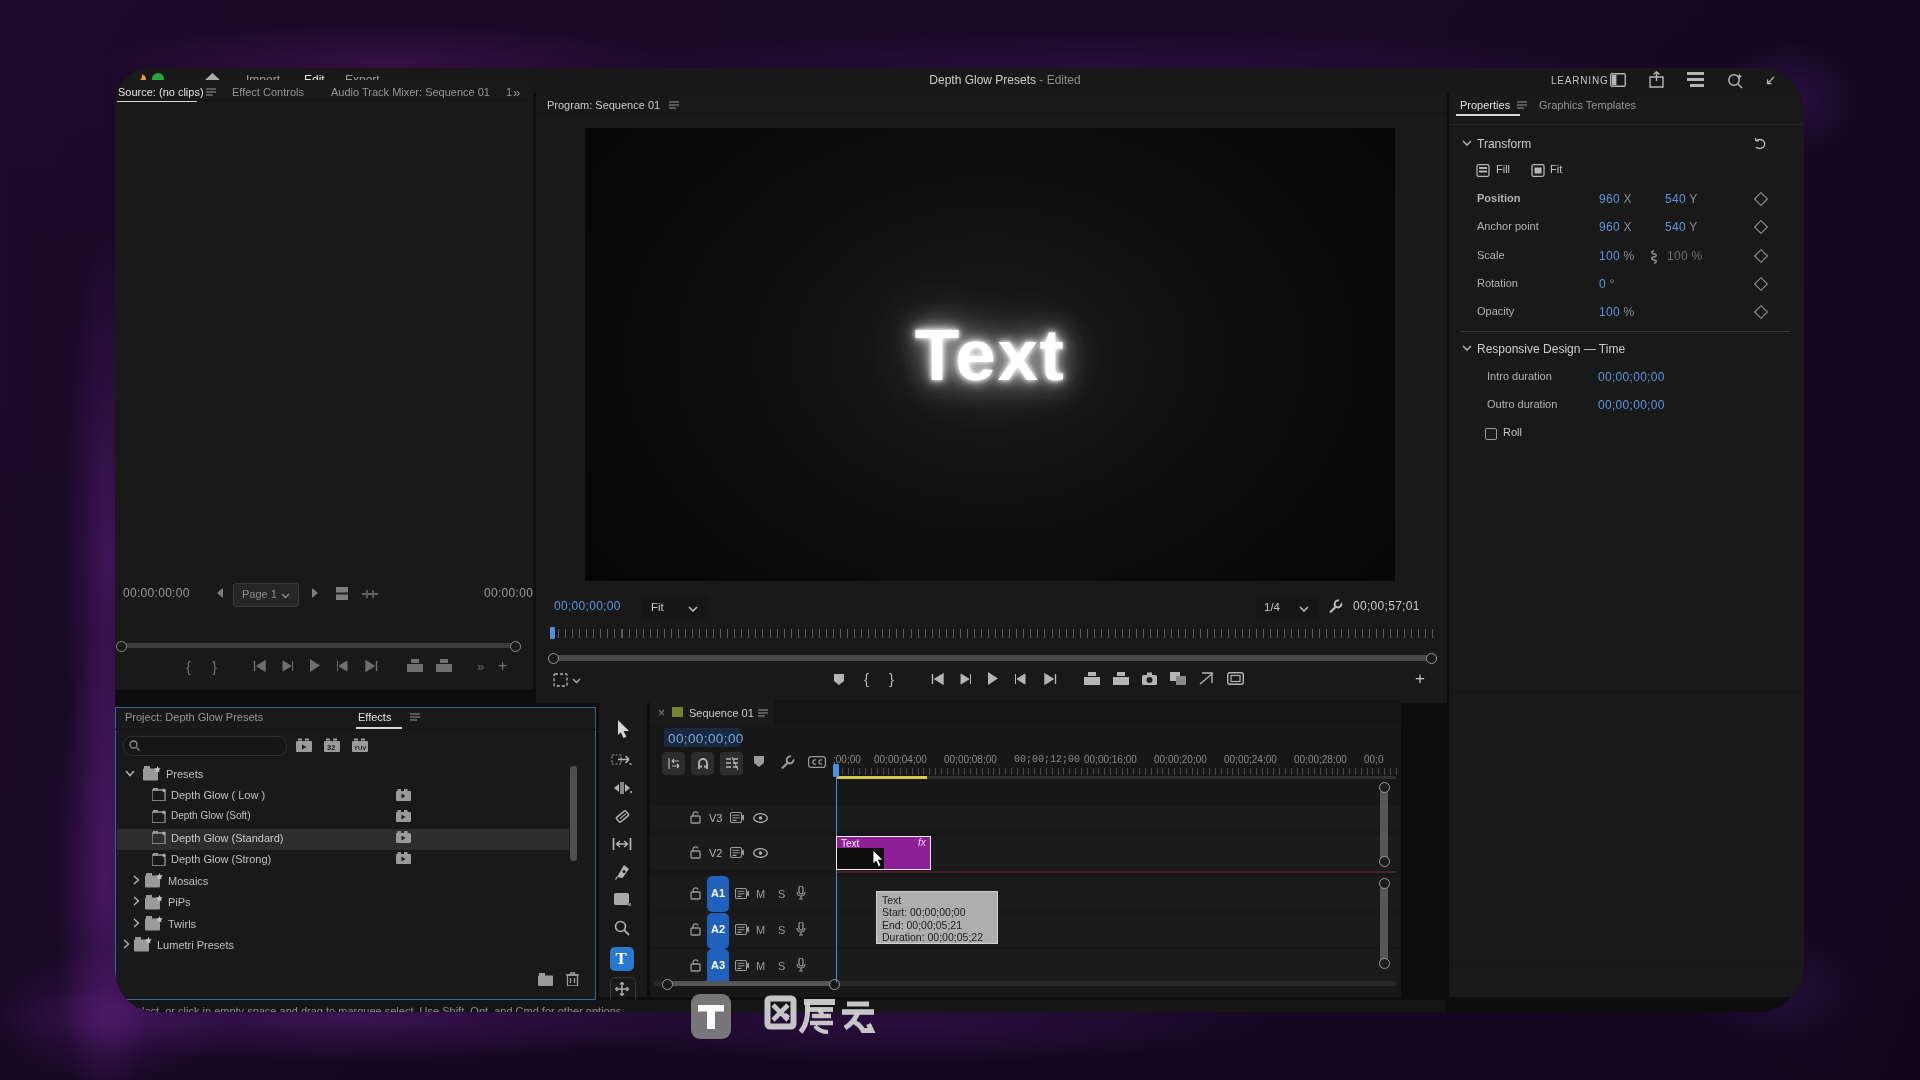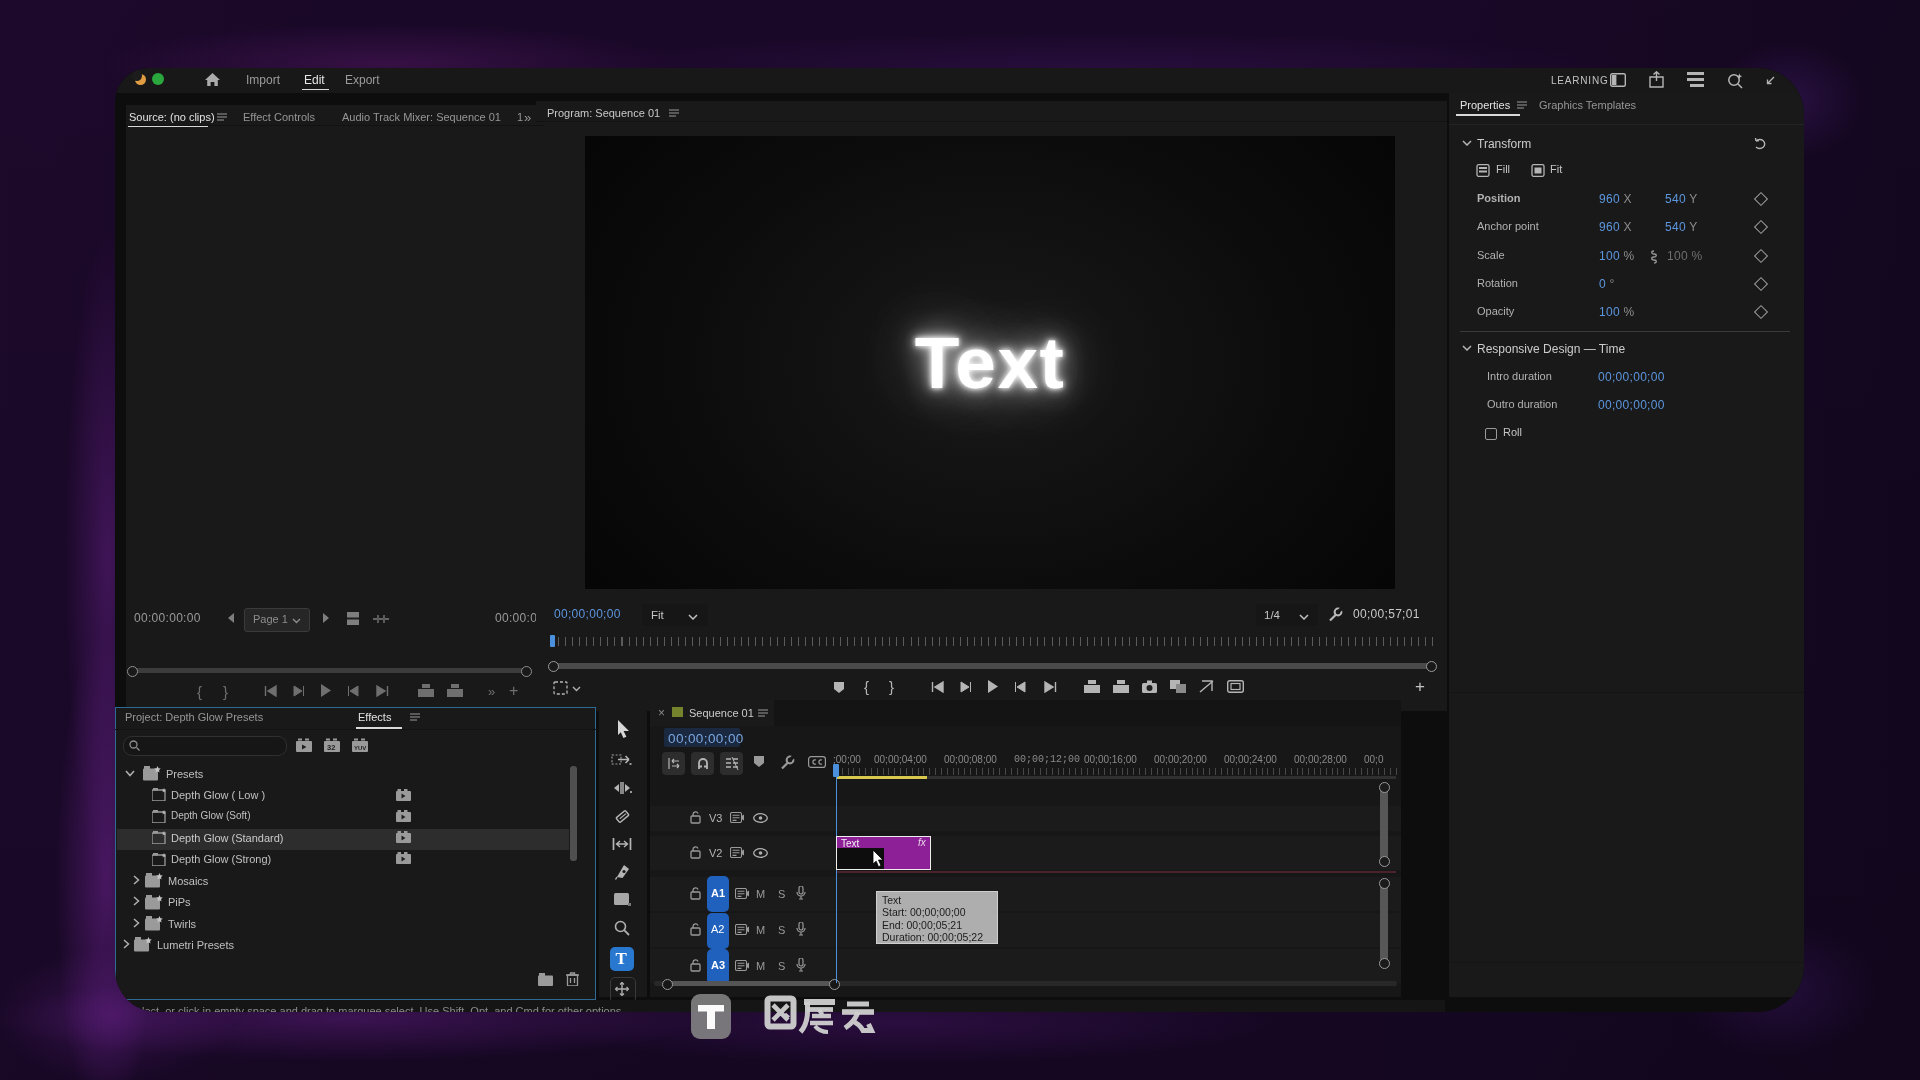--- a/index.html
+++ b/index.html
@@ -24,22 +24,22 @@
 .tabtxt{font-size:12px;color:#9b9b9b;}
 .tabtxt.on{color:#e6e6e6;}
 
 .p{background:#19191a;}
 .ph{font-size:11px;color:#969696;white-space:nowrap;}
 .ph.on{color:#e2e2e2;}
 .blue{color:#5c96dd;}
 .grey{color:#9a9a9a;}
 .tc{font-size:12px;letter-spacing:0.3px;} .tc.blue{color:#5c96dd;}
 
-#psrc{left:0;top:37px;width:418px;height:610px;margin-left:11px;}
-#pprog{left:421px;top:33px;width:911px;height:610px;}
+#psrc{left:0;top:12px;width:418px;height:610px;}
+#pprog{left:421px;top:25px;width:911px;height:610px;}
 #pprops{left:1334px;top:25px;width:355px;height:904px;background:#19191a;}
 #pfx{left:0;top:639px;width:481px;height:293px;background:#19191a;outline:1px solid #2f6a94;outline-offset:-1px;}
 #ptools{left:484px;top:632px;width:48px;height:297px;background:#19191a;}
 #ptl{left:535px;top:632px;width:751px;height:297px;background:#171718;}
 #pmet{left:1289px;top:632px;width:43px;height:297px;background:#161617;}
 #status{left:0;top:932px;width:1330px;height:12px;background:#151516;}
 
 #video{left:49px;top:35px;width:810px;height:453px;background:radial-gradient(560px 420px at 50% 50%,#191919 0%,#0c0c0c 55%,#040404 100%);}
 #gtext{left:0;top:185px;width:810px;text-align:center;font-size:73px;font-weight:bold;color:#ffffff;letter-spacing:1.5px;
 text-shadow:0 0 5px #fff,0 0 12px rgba(255,255,255,0.95),0 0 28px rgba(255,255,255,0.8),0 0 60px rgba(255,255,255,0.5),0 0 110px rgba(255,255,255,0.3),0 0 170px rgba(255,255,255,0.18);}
@@ -59,20 +59,21 @@
     <div class="a dot" style="left:20px;top:5.5px;width:11px;height:11px;background:#e09c41;"></div>
     <div class="a dot" style="left:17px;top:2px;width:10px;height:11px;background:#1c1c1c;"></div>
     <div class="a dot" style="left:37px;top:4.5px;width:12px;height:12px;background:#2aa83e;"></div>
     <svg class="a" style="left:89px;top:4px" width="17" height="16" viewBox="0 0 17 16">
         <path d="M8.5 1 L16 8 h-2.2 v6 h-3.4 v-4 h-3.8 v4 H3.2 V8 H1 Z" fill="#ababab"></path>
       </svg>
     <div class="a tabtxt" style="left:131px;top:5px;">Import</div>
     <div class="a tabtxt on" style="left:189px;top:5px;">Edit</div>
     <div class="a" style="left:187px;top:20.5px;width:27px;height:1.5px;background:#dcdcdc;"></div>
     <div class="a tabtxt" style="left:230px;top:5px;">Export</div>
+    <div class="a" style="left:0;top:5px;width:1780px;text-align:center;font-size:12px;color:#cdcdcd;">Depth Glow Presets <span style="color:#8d8d8d">- Edited</span></div>
     <div class="a" style="left:1436px;top:7px;font-size:10px;letter-spacing:0.8px;color:#c2c2c2;">LEARNING</div>
     <svg class="a" style="left:1495px;top:5px" width="16" height="14" viewBox="0 0 16 14">
         <rect x="0.7" y="0.7" width="14.6" height="12.6" rx="1.5" fill="none" stroke="#b5b5b5" stroke-width="1.4"></rect>
         <rect x="2" y="2" width="4.4" height="10" fill="#b5b5b5"></rect>
       </svg>
     <svg class="a" style="left:1534px;top:3px" width="15" height="17" viewBox="0 0 15 17">
         <path d="M1 6 h13 v10 h-13 Z" fill="none" stroke="#b5b5b5" stroke-width="1.4"></path>
         <path d="M7.5 10 V1 M4.5 3.5 L7.5 0.8 L10.5 3.5" fill="none" stroke="#b5b5b5" stroke-width="1.4"></path>
       </svg>
     <svg class="a" style="left:1572px;top:4px" width="17" height="15" viewBox="0 0 17 15">
@@ -613,21 +614,21 @@
     <svg class="a" style="left:146px;top:186px" width="10" height="14" viewBox="0 0 10 14">
         <rect x="3" y="0" width="4" height="8" rx="2" fill="none" stroke="#9a9a9a" stroke-width="1.2"></rect>
         <path d="M1 6 a4 4 0 0 0 8 0 M5 10 v3 M3 13 h4" stroke="#9a9a9a" stroke-width="1.2" fill="none"></path>
       </svg>
 
     <svg class="a" style="left:40px;top:223px" width="11" height="13" viewBox="0 0 11 13">
         <rect x="1" y="5" width="9" height="7" rx="1" fill="none" stroke="#9a9a9a" stroke-width="1.3"></rect>
         <path d="M3 5 V3.5 a2.6 2.6 0 0 1 5 -1" stroke="#9a9a9a" stroke-width="1.3" fill="none"></path>
       </svg>
     <div class="a" style="left:57px;top:213px;width:22px;height:36px;background:#2061bd;border-radius:5px;"></div>
-    <div class="a" style="left:61px;top:223px;font-size:11px;font-weight:normal;color:#fff;">A2</div>
+    <div class="a" style="left:61px;top:223px;font-size:11px;font-weight:bold;color:#fff;">A2</div>
     <svg class="a" style="left:85px;top:224px" width="14" height="11" viewBox="0 0 14 11">
         <rect x="0.5" y="0.5" width="11" height="10" rx="1.5" fill="none" stroke="#9a9a9a" stroke-width="1.1"></rect>
         <path d="M2.5 3.2 h7 M2.5 5.8 h7 M2.5 8.4 h4" stroke="#9a9a9a" stroke-width="1.1"></path>
         <path d="M11.5 4 l2.5 -1.5 v6 l-2.5 -1.5 Z" fill="#9a9a9a"></path>
       </svg>
     <div class="a" style="left:106px;top:224px;font-size:11px;color:#9a9a9a;">M</div>
     <div class="a" style="left:128px;top:224px;font-size:11px;color:#9a9a9a;">S</div>
     <svg class="a" style="left:146px;top:222px" width="10" height="14" viewBox="0 0 10 14">
         <rect x="3" y="0" width="4" height="8" rx="2" fill="none" stroke="#9a9a9a" stroke-width="1.2"></rect>
         <path d="M1 6 a4 4 0 0 0 8 0 M5 10 v3 M3 13 h4" stroke="#9a9a9a" stroke-width="1.2" fill="none"></path>

